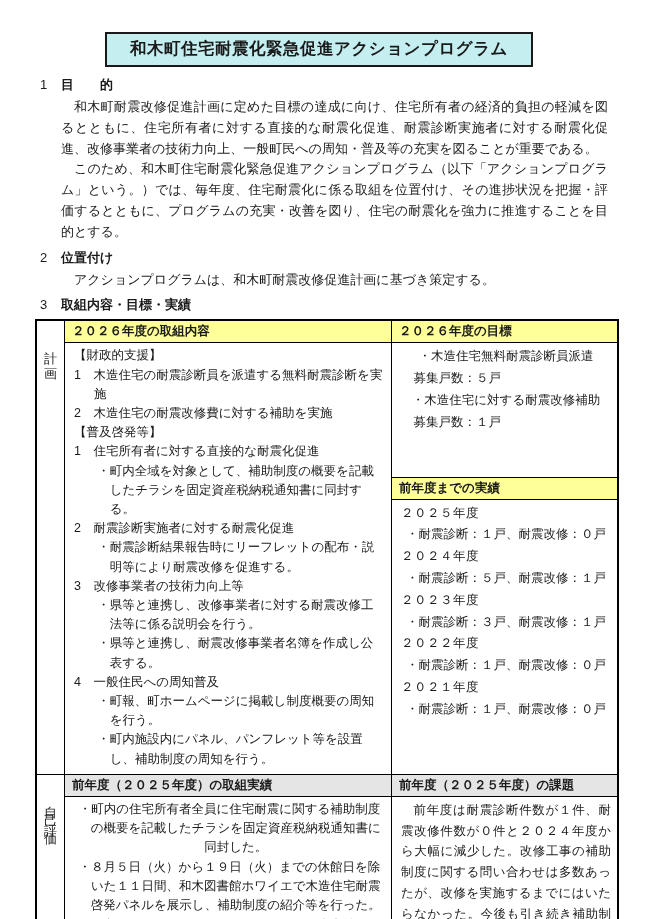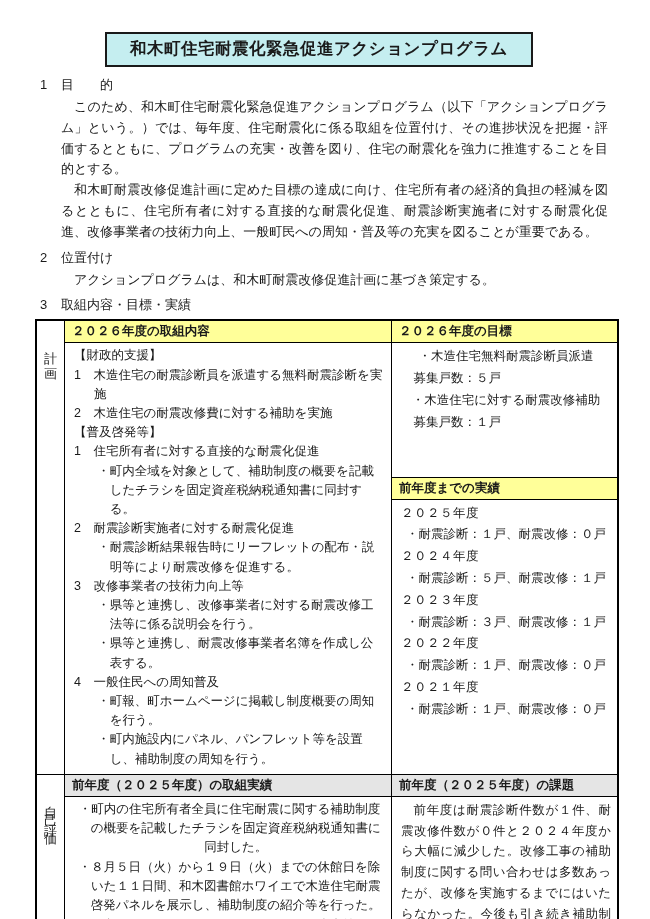--- a/index.html
+++ b/index.html
@@ -13,21 +13,21 @@
 
   .title-box{
     width:424px;margin:32px auto 8px auto;
     background:#c5eef0;border:2px solid #1a1a1a;
     text-align:center;font-size:16.5px;font-weight:bold;
     padding:4px 0 5px 0;letter-spacing:0.5px;
   }
 
   .sec-head{font-size:13px;margin:5px 0 2px 40px;line-height:20px;}
   .sec-num{display:inline-block;width:21px;}
-  .sec-title{font-weight:normal;}
+  .sec-title{font-weight:bold;}
   .sec-body{margin:0 30px 3px 61px;font-size:13px;line-height:20.8px;text-align:justify;}
   .sec-body .line.para{text-indent:13px;}
 
   .main-table{
     width:580px;margin:4px 0 0 35px;
     border:2px solid #000;
     display:grid;grid-template-columns:28px 327px 1fr;
     font-size:12.5px;
   }
   .vcell{border-right:1px solid #000;display:flex;justify-content:center;align-items:flex-start;padding-top:20px;background:#fff;}
@@ -66,22 +66,22 @@
 
 <div class="page">
 
   <div class="title-box">和木町住宅耐震化緊急促進アクションプログラム</div>
 
   <div class="section">
     <div class="sec-head">
       <span class="sec-num">1</span><span class="sec-title">目　　的</span>
     </div>
     <div class="sec-body">
+        <div class="line para">和木町耐震改修促進計画に定めた目標の達成に向け、住宅所有者の経済的負担の軽減を図るとともに、住宅所有者に対する直接的な耐震化促進、耐震診断実施者に対する耐震化促進、改修事業者の技術力向上、一般町民への周知・普及等の充実を図ることが重要である。</div>
         <div class="line para">このため、和木町住宅耐震化緊急促進アクションプログラム（以下「アクションプログラム」という。）では、毎年度、住宅耐震化に係る取組を位置付け、その進捗状況を把握・評価するとともに、プログラムの充実・改善を図り、住宅の耐震化を強力に推進することを目的とする。</div>
-        <div class="line para">和木町耐震改修促進計画に定めた目標の達成に向け、住宅所有者の経済的負担の軽減を図るとともに、住宅所有者に対する直接的な耐震化促進、耐震診断実施者に対する耐震化促進、改修事業者の技術力向上、一般町民への周知・普及等の充実を図ることが重要である。</div>
       </div>
   </div>
 
   <div class="section">
     <div class="sec-head">
       <span class="sec-num">2</span><span class="sec-title">位置付け</span>
     </div>
     <div class="sec-body">
         <div class="line para">アクションプログラムは、和木町耐震改修促進計画に基づき策定する。</div>
       </div>

